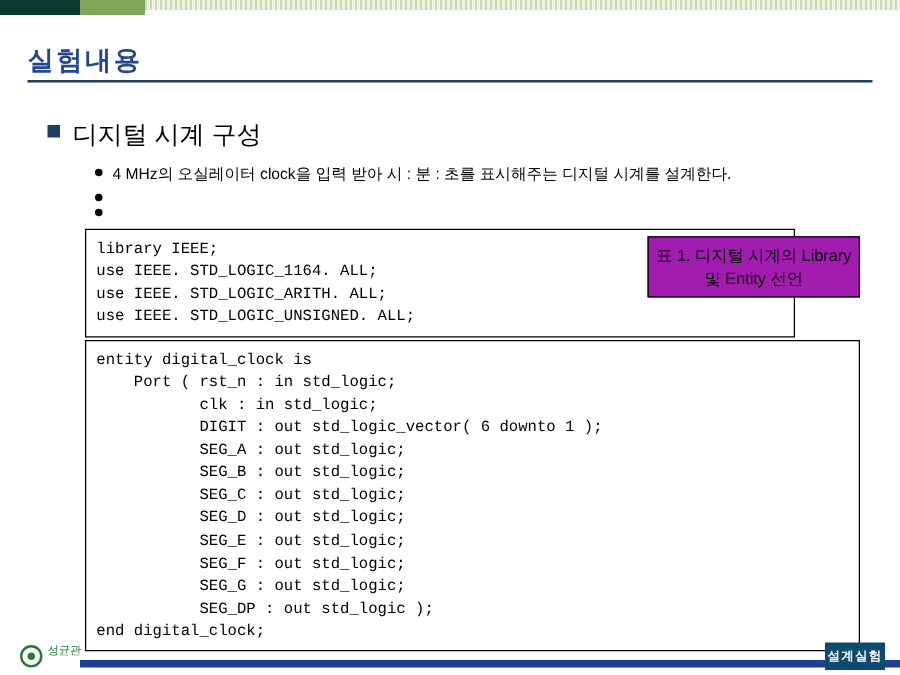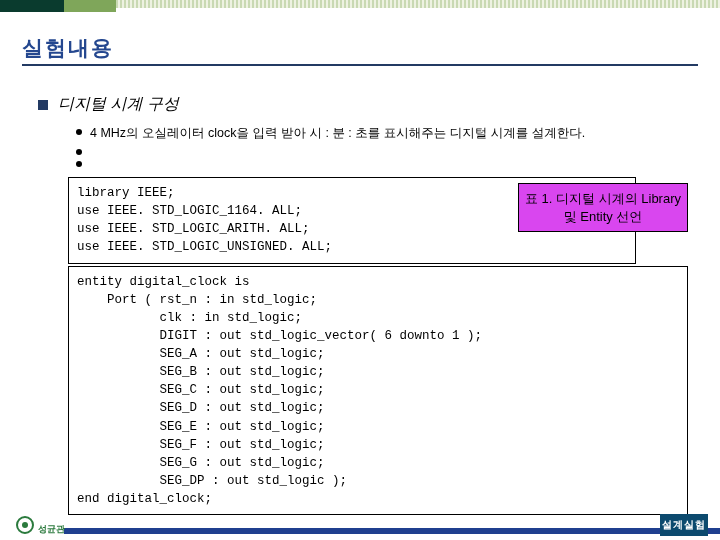--- a/index.html
+++ b/index.html
@@ -7,33 +7,33 @@
   .slide { position: relative; width: 720px; height: 540px; }
   .topbar { position: absolute; top: 0; left: 0; width: 720px; height: 12px; }
   .topbar .tb-a { position: absolute; top: 0; left: 0; width: 64px; height: 12px; background: #0a3b2e; }
   .topbar .tb-b { position: absolute; top: 0; left: 64px; width: 52px; height: 12px; background: #7fa65a; }
   .topbar .tb-c { position: absolute; top: 0; left: 116px; width: 604px; height: 8px; background: repeating-linear-gradient(90deg,#c9d9b3 0 2px,#eef2e2 2px 4px); }
   .title-wrap { position: absolute; top: 34px; left: 22px; right: 22px; border-bottom: 2px solid #233a63; padding-bottom: 2px; }
   .title { font-size: 21px; font-weight: 700; color: #24478f; letter-spacing: 2px; }
   .content { position: absolute; top: 94px; left: 38px; right: 24px; }
   .h2row { display: flex; align-items: flex-start; gap: 10px; }
   .sq { width: 10px; height: 10px; background: #233a63; margin-top: 6px; flex: 0 0 auto; }
-  .h2 { font-size: 16px; font-weight: 400; color: #000; font-style: italic; }
+  .h2 { font-size: 20px; font-weight: 400; color: #000; }
   .bullets { margin-top: 8px; margin-left: 38px; font-size: 12.5px; color: #000; line-height: 1.6; }
   .bline { display: flex; align-items: flex-start; gap: 8px; }
   .disc { width: 6px; height: 6px; border-radius: 50%; background: #000; margin-top: 6px; flex: 0 0 auto; }
   .codearea { position: relative; margin-top: 10px; margin-left: 30px; }
   .codebox { border: 1.5px solid #000; width: 568px; font-family: "Courier New", monospace; font-size: 12.5px; line-height: 1.45; white-space: pre; padding: 6px 8px; background: #fff; }
   .cb1 { height: auto; }
-  .caption { position: absolute; right: 8px; top: 6px; width: 170px; border: 1.5px solid #000; background: #d946ef; font-size: 13px; line-height: 1.35; text-align: center; padding: 6px 4px; }
+  .caption { position: absolute; right: 8px; top: 6px; width: 170px; border: 1.5px solid #000; background: #a21caf; font-size: 13px; line-height: 1.35; text-align: center; padding: 6px 4px; }
   .cb2 { margin-top: 2px; width: 620px; height: auto; padding: 6px 8px; }
   .footer { position: absolute; bottom: 0; left: 0; width: 720px; height: 20px; }
   .footer .fbar { position: absolute; bottom: 6px; left: 64px; right: 0; height: 6px; background: #1f3f8f; }
   .footer .flabel { position: absolute; right: 12px; bottom: 4px; font-size: 10px; font-weight: 700; color: #fff; background: #0c4a6e; padding: 4px 2px; letter-spacing: 1px; }
-  .logo { position: absolute; left: 16px; bottom: 6px; display: flex; align-items: flex-end; gap: 4px; font-weight: bold; }
+  .logo { position: absolute; left: 16px; bottom: 6px; display: flex; align-items: flex-start; gap: 4px; }
   .logo .ring { width: 18px; height: 18px; border: 2px solid #2b7a3d; border-radius: 50%; position: relative; }
   .logo .ring::after { content:""; position:absolute; width:6px; height:6px; background:#2b7a3d; border-radius:50%; top:4px; left:4px; }
   .logo .ltxt { font-size: 9px; color: #2b7a3d; line-height: 1; }
 </style>
 </head>
 <body>
 
 <div class="slide">
 
   <div class="topbar">

